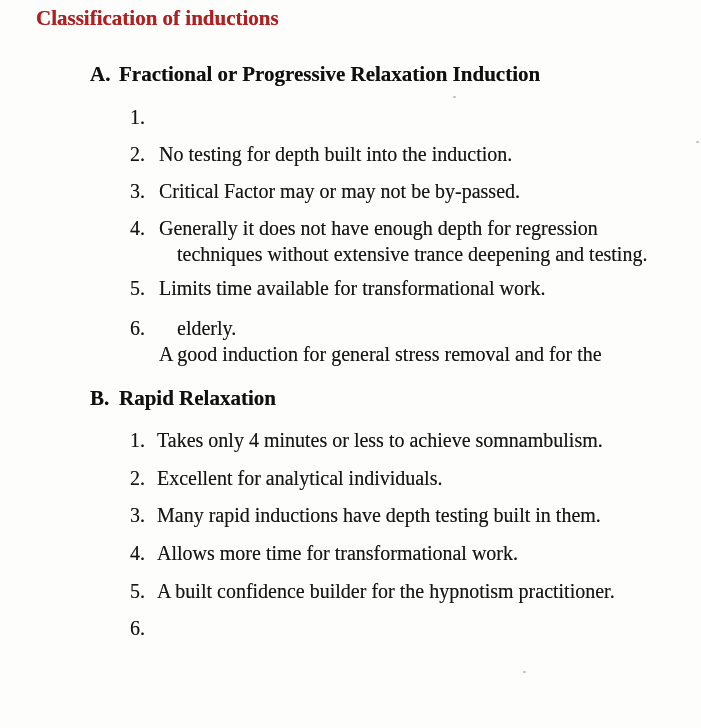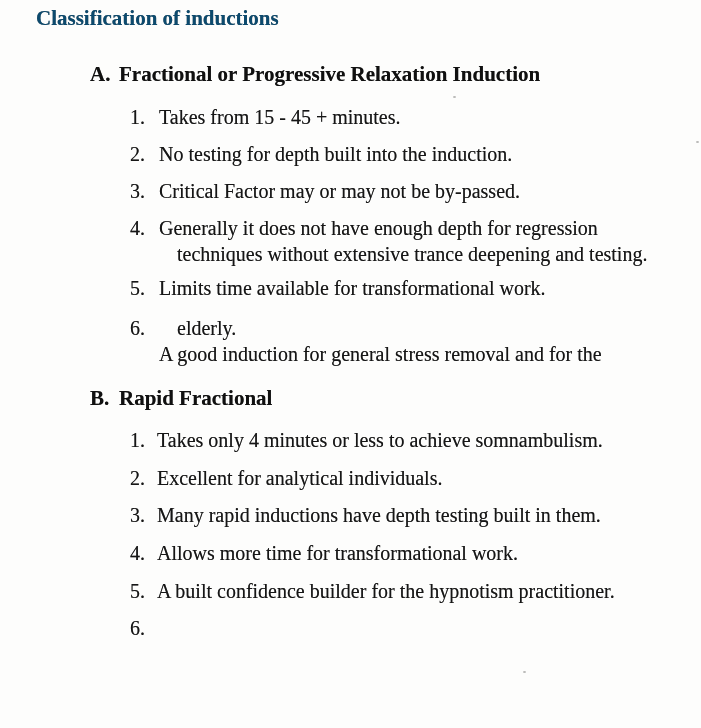--- a/index.html
+++ b/index.html
@@ -18,21 +18,21 @@
     text-shadow: 0 0 0.5px rgba(20,20,20,0.55);
   }
   .title {
     position: absolute;
     left: 36px;
     top: 5px;
     margin: 0;
     font-size: 21px;
     line-height: 26px;
     font-weight: 700;
-    color: #0c4a6e;
+    color: #b91c1c;
     white-space: nowrap;
   }
   .heading {
     position: absolute;
     left: 90px;
     font-size: 21px;
     line-height: 26px;
     font-weight: 700;
     color: #101010;
     white-space: nowrap;
@@ -79,21 +79,20 @@
 
   <h1 class="title">Classification of inductions</h1>
 
   <div class="heading" style="top:61px">
     <span class="h-label">A.</span>
     <span class="h-text">Fractional or Progressive Relaxation Induction</span>
   </div>
 
   <div class="item sec-a" style="top:104px">
     <span class="num">1.</span>
-    <span class="line">Takes from 15 - 45 + minutes.</span>
   </div>
 
   <div class="item sec-a" style="top:141px">
     <span class="num">2.</span>
     <span class="line">No testing for depth built into the induction.</span>
   </div>
 
   <div class="item sec-a" style="top:178px">
     <span class="num">3.</span>
     <span class="line">Critical Factor may or may not be by-passed.</span>
@@ -115,21 +114,21 @@
   <div class="item sec-a" style="top:315px">
     <span class="num">6.</span>
     <span class="lines">
       <span class="line line2">elderly.</span>
       <span class="line">A good induction for general stress removal and for the</span>
     </span>
   </div>
 
   <div class="heading" style="top:385px">
     <span class="h-label">B.</span>
-    <span class="h-text">Rapid Fractional</span>
+    <span class="h-text">Rapid Relaxation</span>
   </div>
 
   <div class="item sec-b" style="top:427px">
     <span class="num">1.</span>
     <span class="line">Takes only 4 minutes or less to achieve somnambulism.</span>
   </div>
 
   <div class="item sec-b" style="top:465px">
     <span class="num">2.</span>
     <span class="line">Excellent for analytical individuals.</span>

